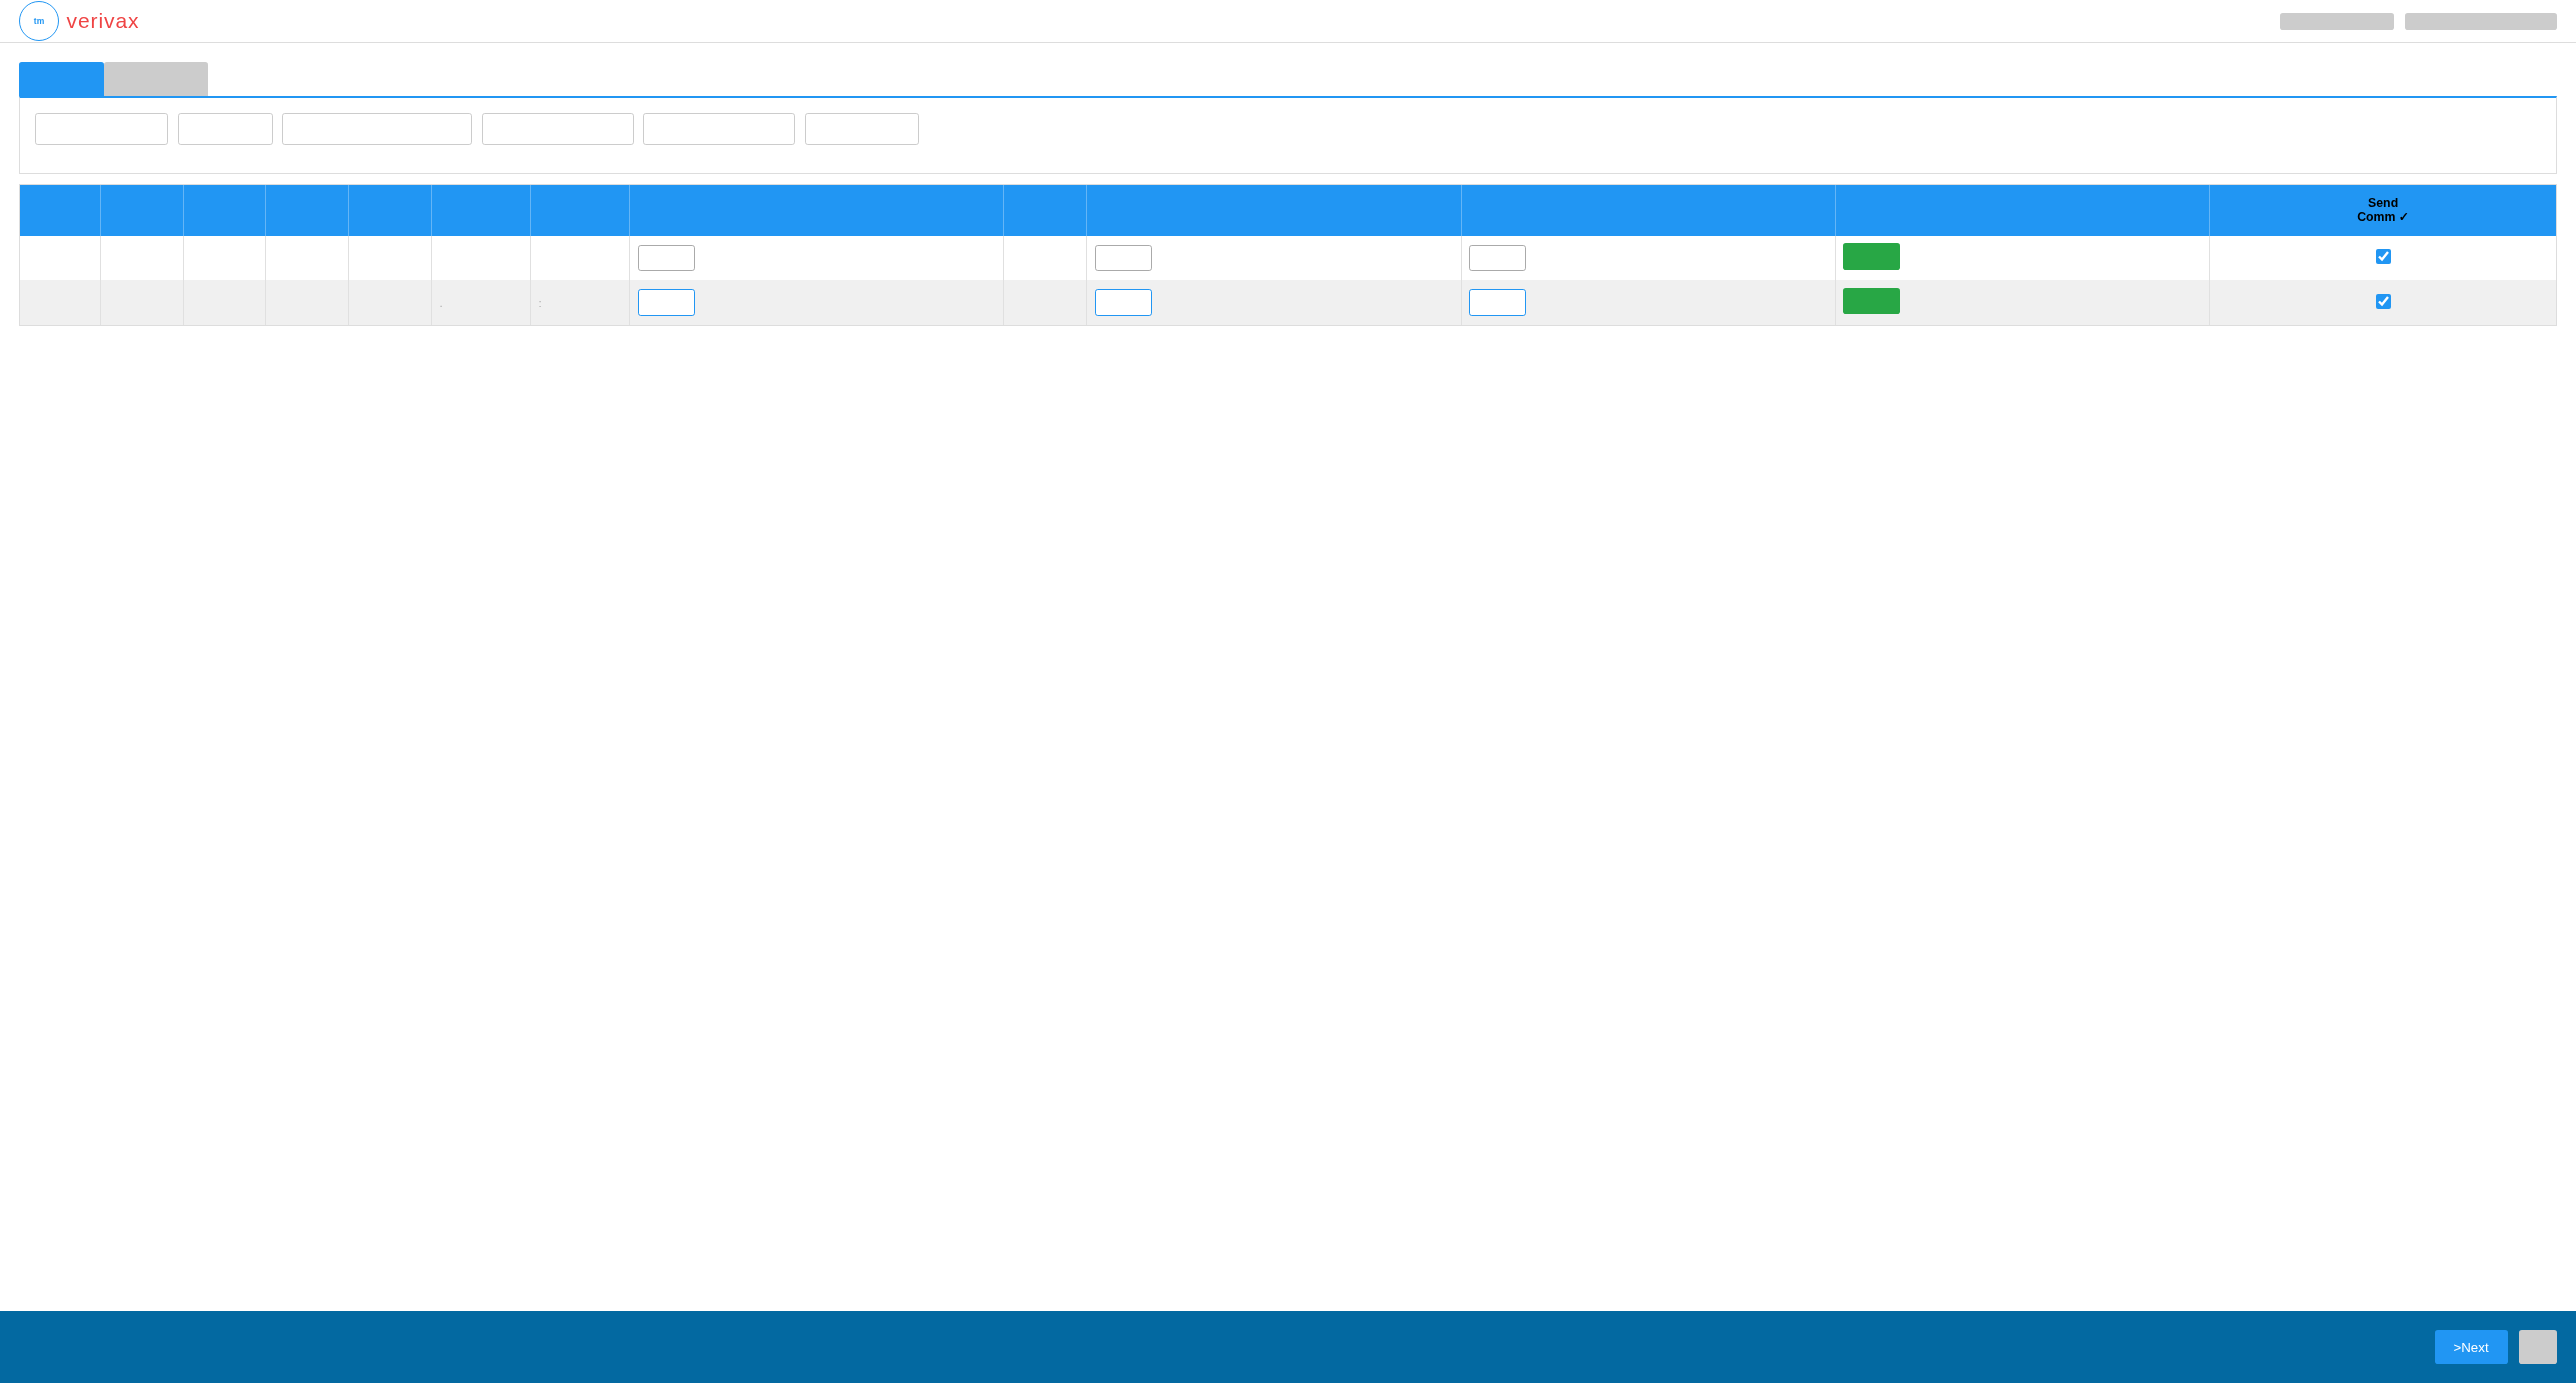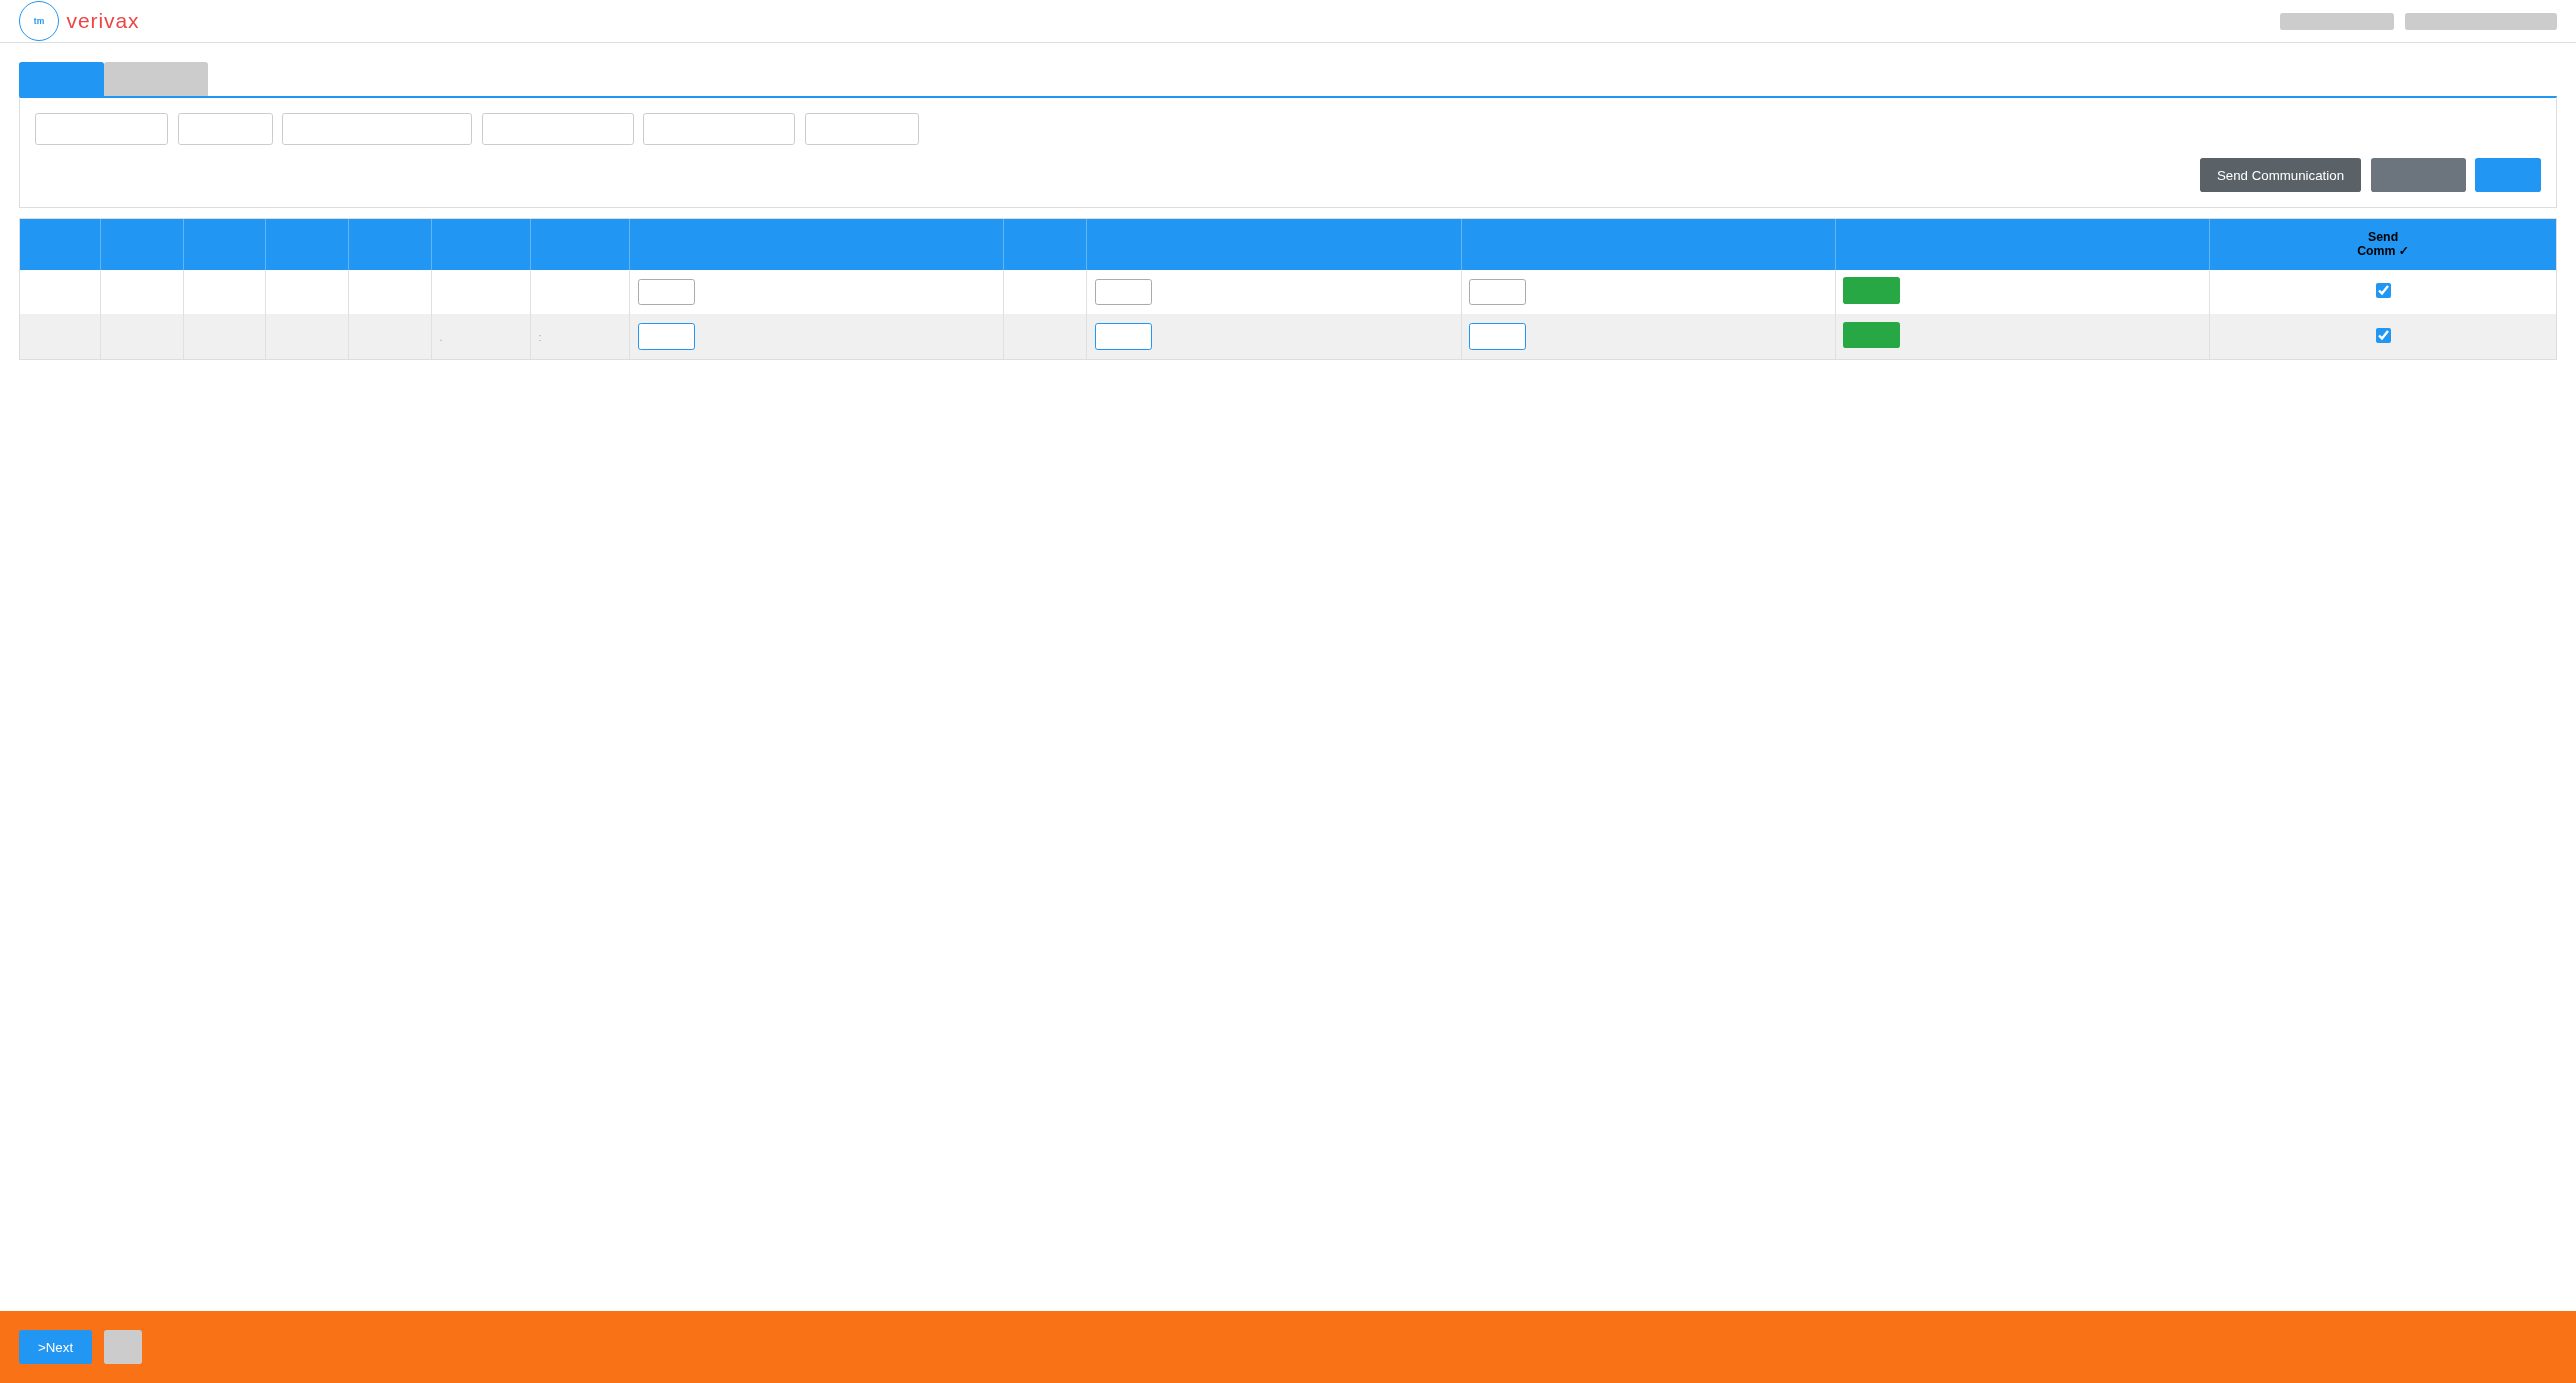--- a/index.html
+++ b/index.html
@@ -213,27 +213,28 @@
     .cell-checkbox {
       width: 15px;
       height: 15px;
       accent-color: #2196F3;
       cursor: pointer;
     }
 
     
     .footer {
       display: flex;
+      justify-content: flex-end;
       gap: 11.4px;
       padding: 19px 19px;
       position: fixed;
       bottom: 0;
       right: 0;
       left: 0;
-      background: #f97316;
+      background: #0369a1;
     }
     .btn-next {
       background: #2196F3;
       color: #fff;
       border: none;
       border-radius: 2.8px;
       height: 34px;
       padding: 0 19px;
       cursor: pointer;
       font-size: 13.3px;
@@ -287,25 +288,20 @@
 
   <div class="filter-area">
     <div class="filter-row">
       <input class="filter-input" style="width: 133px;" type="text">
       <input class="filter-input" style="width: 95px;" type="text">
       <input class="filter-input" style="width: 190px;" type="text">
       <input class="filter-input" style="width: 152px;" type="text">
       <input class="filter-input" style="width: 152px;" type="text">
       <input class="filter-input" style="width: 114px;" type="text">
     </div>
-    <div class="filter-actions">
-      <button class="btn btn-send-comm">Send Communication</button>
-      <button class="btn btn-secondary"></button>
-      <button class="btn btn-primary"></button>
-    </div>
   </div>
 
   <div class="table-container">
     <table>
       <thead>
         <tr>
           <th></th>
           <th></th>
           <th></th>
           <th></th>

